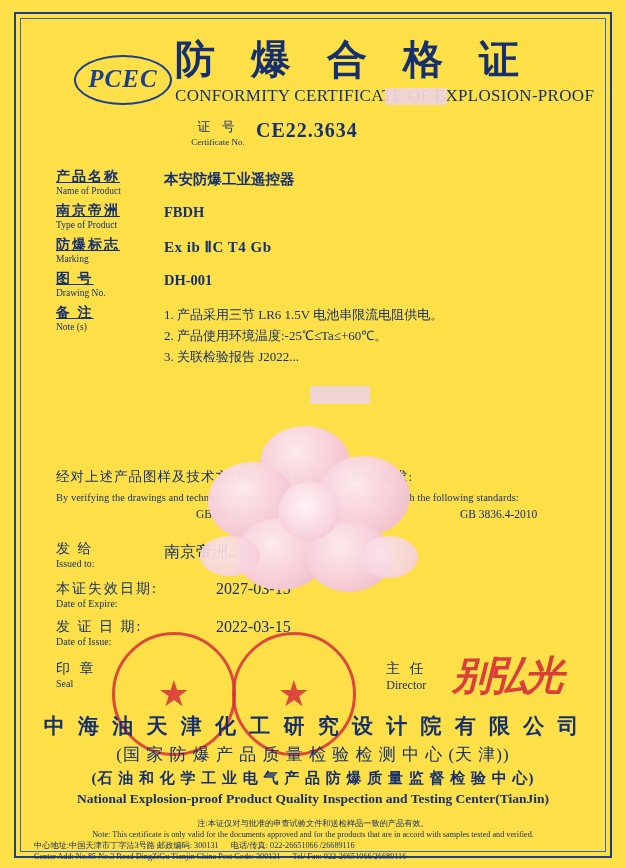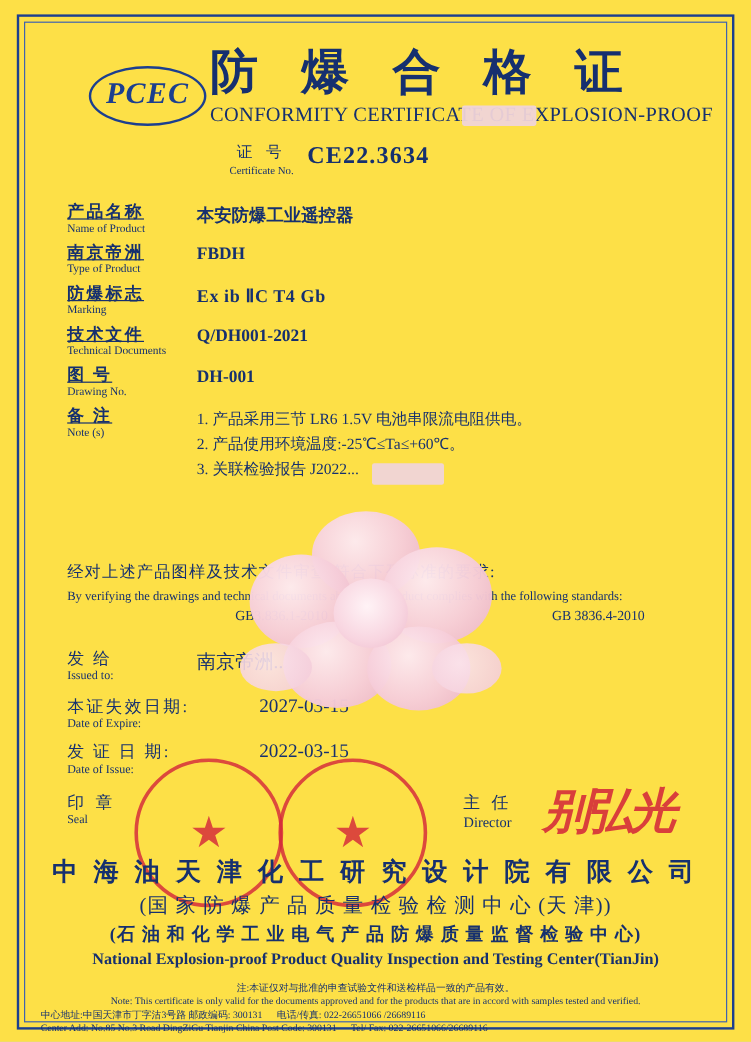--- a/index.html
+++ b/index.html
@@ -236,27 +236,20 @@
     </div>
     <div class="row" style="height:34px;">
       <div class="lab">
         <span class="cn">防爆标志</span>
         <span class="en">Marking</span>
       </div>
       <div class="val mark">Ex ib ⅡC T4 Gb</div>
     </div>
     <div class="row" style="height:34px;">
       <div class="lab">
-        <span class="cn">技术文件</span>
-        <span class="en">Technical Documents</span>
-      </div>
-      <div class="val">Q/DH001-2021</div>
-    </div>
-    <div class="row" style="height:34px;">
-      <div class="lab">
         <span class="cn">图  号</span>
         <span class="en">Drawing No.</span>
       </div>
       <div class="val">DH-001</div>
     </div>
     <div class="row" style="height:80px;">
       <div class="lab">
         <span class="cn">备  注</span>
         <span class="en">Note (s)</span>
       </div>

